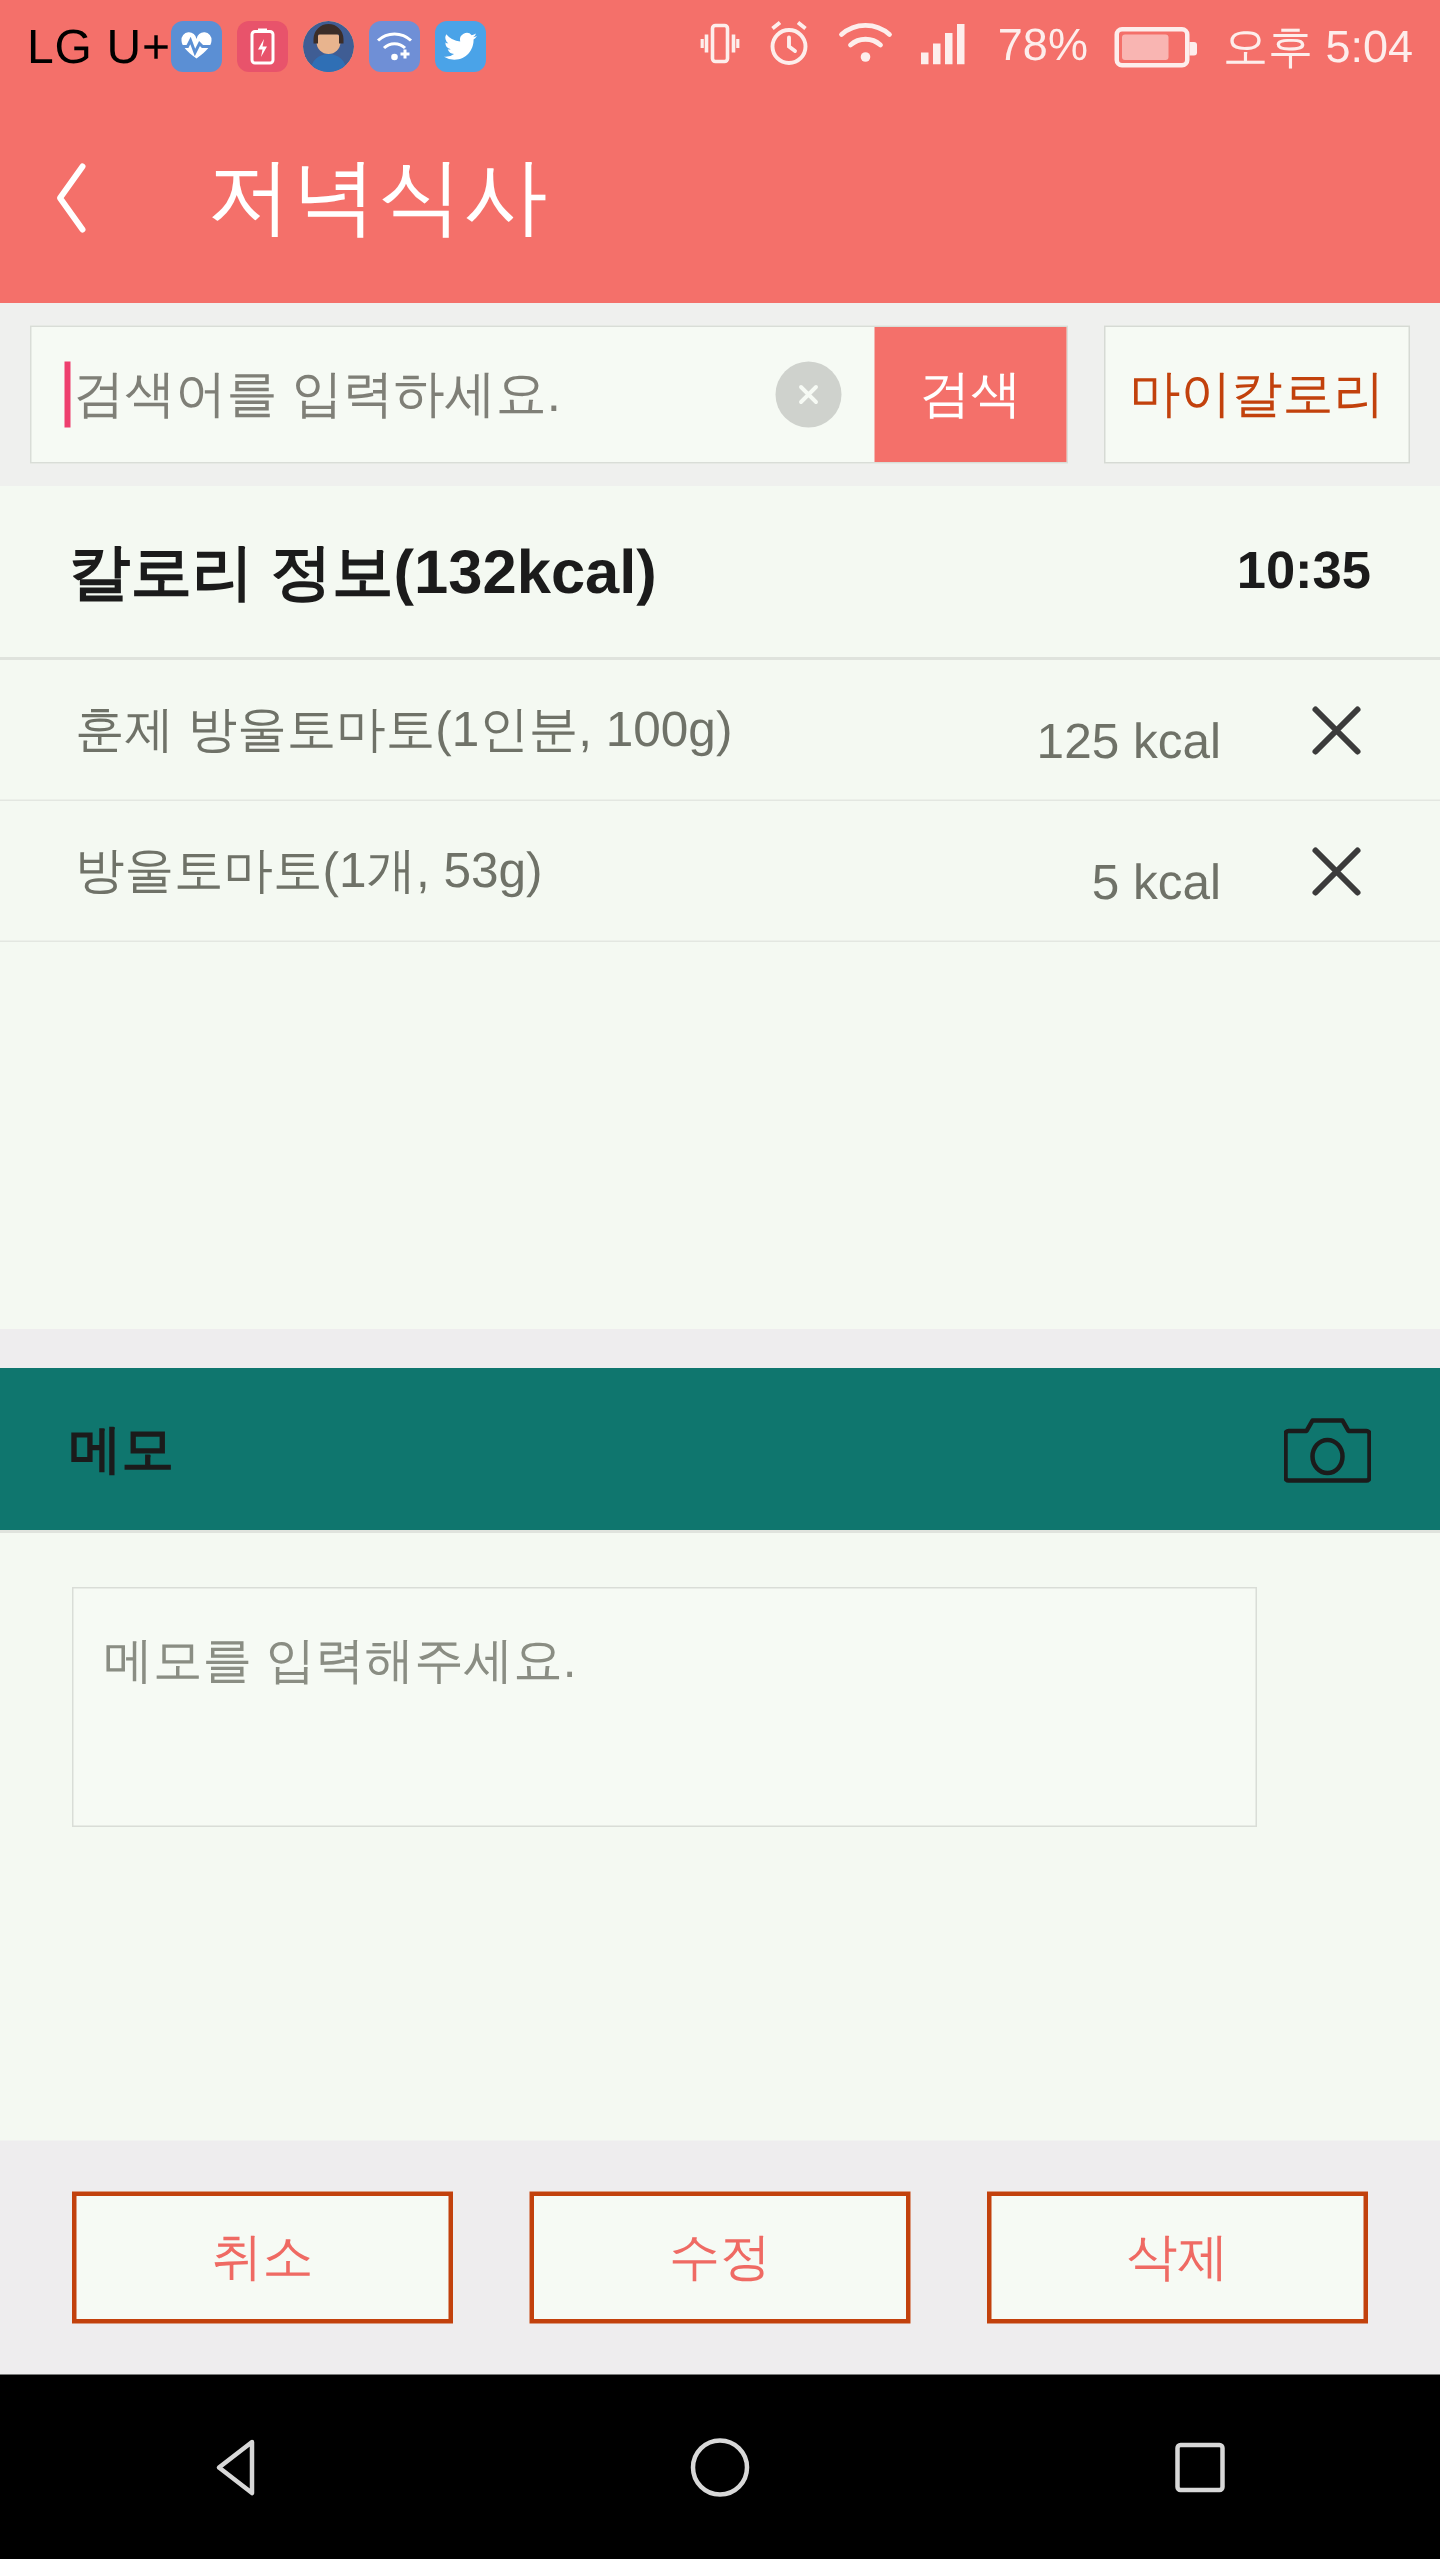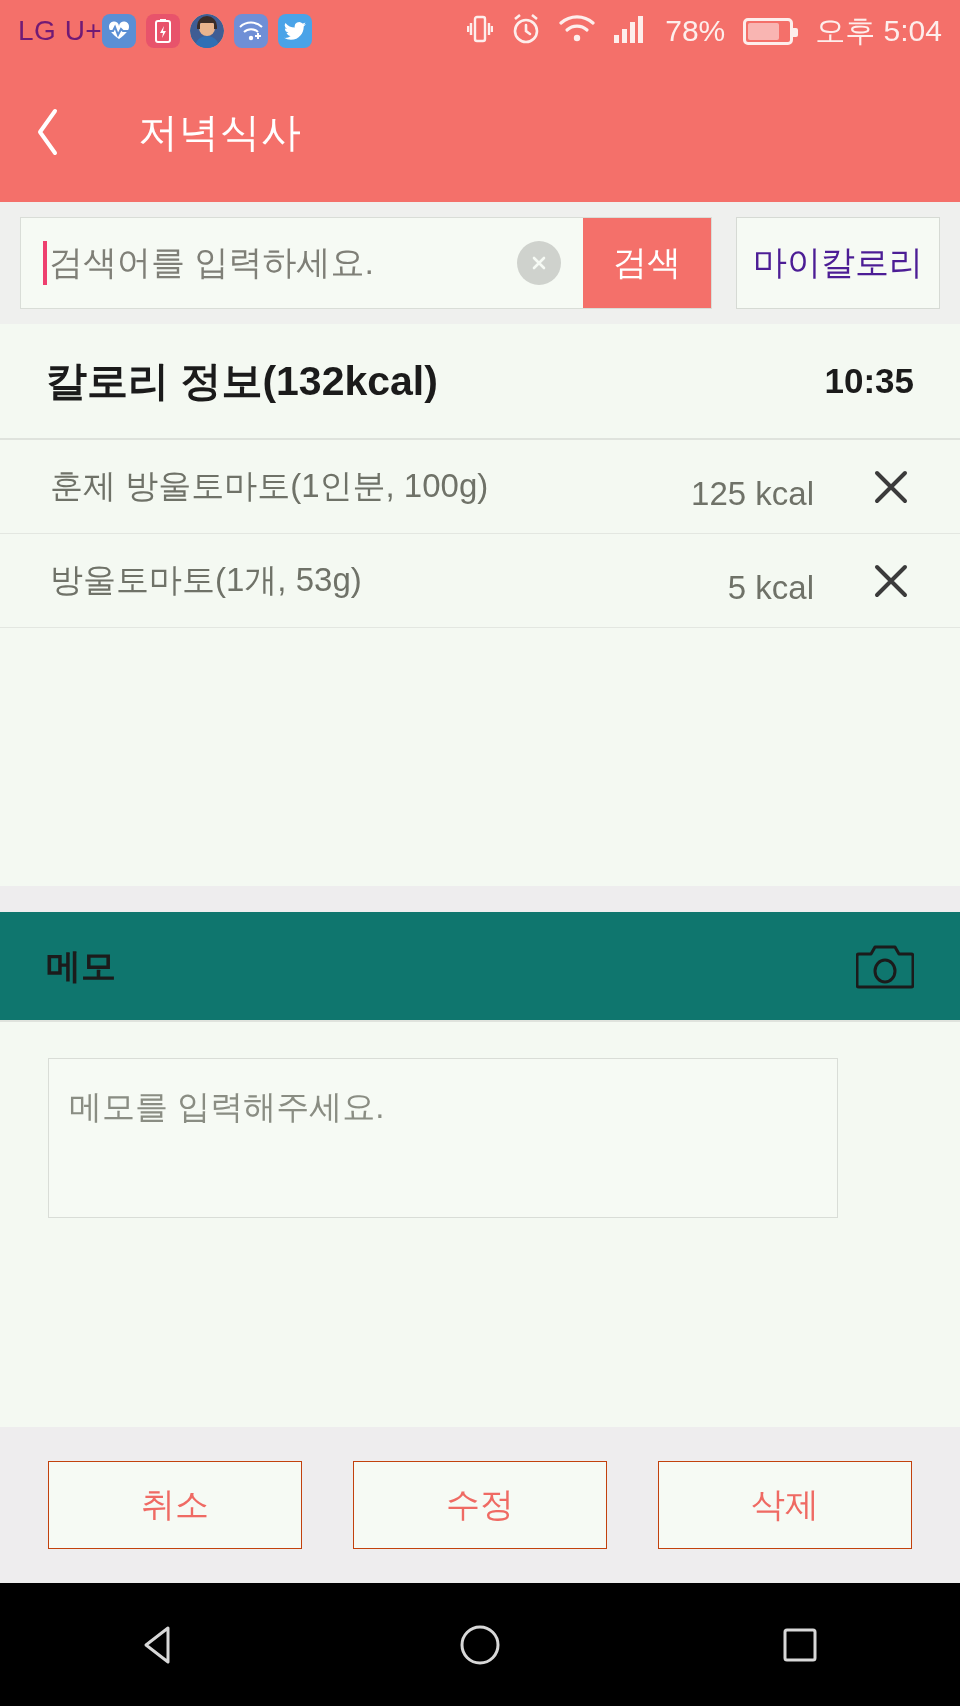--- a/index.html
+++ b/index.html
@@ -23,23 +23,23 @@
     top: 0; left: 0;
     width: 960px;
     height: 62px;
     background: #f4706a;
     display: flex;
     align-items: center;
     padding: 0 18px;
     color: #ffffff;
   }
   .carrier {
-    font-size: 28px;
+    font-size: 32px;
     letter-spacing: 0.5px;
-    color: #701a75;
+    color: #000000;
     margin-right: 0;
     font-weight: 400;
   }
   .sb-icons-left { display: flex; align-items: center; gap: 10px; }
   .appicon {
     width: 34px; height: 34px;
     border-radius: 8px;
     display: flex; align-items: center; justify-content: center;
     position: relative;
     overflow: hidden;
@@ -100,21 +100,21 @@
     display: flex;
     align-items: center;
   }
   .back-btn {
     width: 96px; height: 140px;
     display: flex; align-items: center; justify-content: center;
     cursor: pointer;
   }
   .back-btn svg { display:block; }
   .appbar-title {
-    font-size: 40px;
+    font-size: 56px;
     color: #ffffff;
     margin-left: 42px;
     letter-spacing: 1px;
   }
 
   
   .searchbar {
     position: absolute;
     top: 202px; left: 0;
     width: 960px;
@@ -166,21 +166,21 @@
     color: #ffffff;
     font-size: 34px;
     cursor: pointer;
   }
   .mycal-btn {
     margin-left: 24px;
     width: 204px; height: 92px;
     background: #f6faf4;
     border: 1px solid #d6dad4;
     display: flex; align-items: center; justify-content: center;
-    color: #4c1d95;
+    color: #c2410c;
     font-size: 34px;
     cursor: pointer;
   }
 
   
   .cal-header {
     position: absolute;
     top: 324px; left: 0;
     width: 960px;
     height: 116px;
@@ -296,21 +296,21 @@
     background: #eeedee;
     display: flex;
     align-items: center;
     justify-content: space-between;
     padding: 0 48px;
   }
   .action-btn {
     width: 254px;
     height: 88px;
     background: #f6faf4;
-    border: 1px solid #c2410c;
+    border: 3px solid #c2410c;
     display: flex; align-items: center; justify-content: center;
     font-size: 34px;
     color: #ef6a63;
     cursor: pointer;
   }
 
   
   .watermark {
     position: absolute;
     right: 18px;

